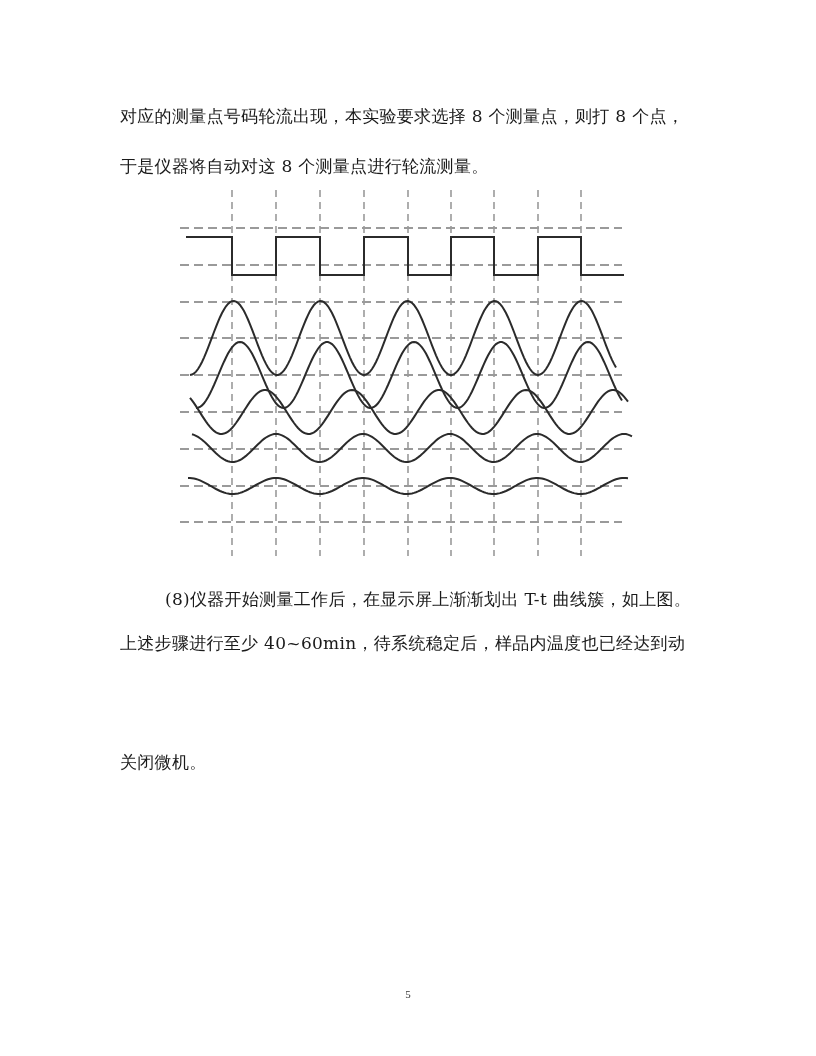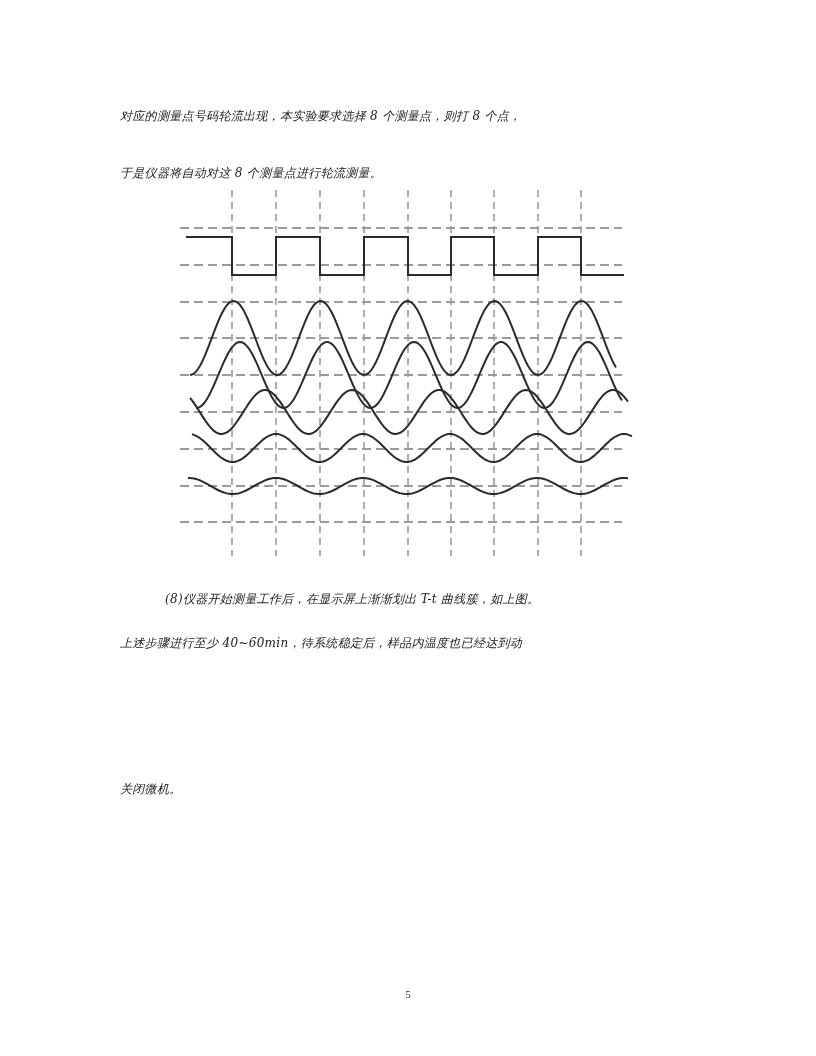--- a/index.html
+++ b/index.html
@@ -1,31 +1,31 @@
 <!DOCTYPE html>
 <html><head>
 <meta charset="utf-8">
 <style>
   html, body { margin: 0; padding: 0; background: #ffffff; }
   body { width: 816px; height: 1056px; position: relative; overflow: hidden;
          font-family: "DejaVu Serif", "Liberation Serif", serif; color: #1a1a1a; }
   .page { position: absolute; left: 0; top: 0; width: 816px; height: 1056px; }
-  .line { position: absolute; left: 120px; font-size: 12px; line-height: 20px; white-space: nowrap; letter-spacing: 0.3px; font-style: italic; }
+  .line { position: absolute; left: 120px; font-size: 17px; line-height: 20px; white-space: nowrap; letter-spacing: 0.3px; }
   .indent { left: 156px; margin-left: 9px; }
   .fig { position: absolute; left: 176px; top: 188px; width: 466px; height: 370px; }
   .page-number { position: absolute; left: 0; width: 816px; top: 988px; text-align: center;
                  font-size: 11px; font-family: "Liberation Serif", serif; color: #333; }
 </style>
 </head>
 <body>
 
 <div class="page">
 
   <div class="line" style="top:106px">对应的测量点号码轮流出现，本实验要求选择 8 个测量点，则打 8 个点，</div>
-  <div class="line" style="top:163px">于是仪器将自动对这 8 个测量点进行轮流测量。</div>
+  <div class="line" style="top:156px">于是仪器将自动对这 8 个测量点进行轮流测量。</div>
 
   <div class="fig">
     <svg id="figsvg" width="466" height="370" viewBox="0 0 466 370">
         <line x1="56" y1="2" x2="56" y2="368" stroke="#9a9a9a" stroke-width="1.6" stroke-dasharray="7 5"></line>
         <line x1="100" y1="2" x2="100" y2="368" stroke="#9a9a9a" stroke-width="1.6" stroke-dasharray="7 5"></line>
         <line x1="144" y1="2" x2="144" y2="368" stroke="#9a9a9a" stroke-width="1.6" stroke-dasharray="7 5"></line>
         <line x1="188" y1="2" x2="188" y2="368" stroke="#9a9a9a" stroke-width="1.6" stroke-dasharray="7 5"></line>
         <line x1="232" y1="2" x2="232" y2="368" stroke="#9a9a9a" stroke-width="1.6" stroke-dasharray="7 5"></line>
         <line x1="275" y1="2" x2="275" y2="368" stroke="#9a9a9a" stroke-width="1.6" stroke-dasharray="7 5"></line>
         <line x1="318" y1="2" x2="318" y2="368" stroke="#9a9a9a" stroke-width="1.6" stroke-dasharray="7 5"></line>
@@ -45,16 +45,16 @@
         <path d="M20,220.0 L22,219.8 L24,219.0 L26,217.4 L28,215.3 L30,212.5 L32,209.3 L34,205.5 L36,201.4 L38,197.0 L40,192.3 L42,187.6 L44,182.8 L46,178.2 L48,173.7 L50,169.5 L52,165.6 L54,162.2 L56,159.4 L58,157.1 L60,155.4 L62,154.3 L64,154.0 L66,154.3 L68,155.4 L70,157.1 L72,159.4 L74,162.2 L76,165.6 L78,169.5 L80,173.7 L82,178.2 L84,182.8 L86,187.6 L88,192.3 L90,197.0 L92,201.4 L94,205.5 L96,209.3 L98,212.5 L100,215.3 L102,217.4 L104,219.0 L106,219.8 L108,220.0 L110,219.5 L112,218.3 L114,216.4 L116,214.0 L118,211.0 L120,207.4 L122,203.5 L124,199.2 L126,194.7 L128,190.0 L130,185.2 L132,180.5 L134,175.9 L136,171.5 L138,167.5 L140,163.9 L142,160.7 L144,158.1 L146,156.1 L148,154.8 L150,154.1 L152,154.1 L154,154.8 L156,156.1 L158,158.1 L160,160.7 L162,163.9 L164,167.5 L166,171.5 L168,175.9 L170,180.5 L172,185.2 L174,190.0 L176,194.7 L178,199.2 L180,203.5 L182,207.4 L184,211.0 L186,214.0 L188,216.4 L190,218.3 L192,219.5 L194,220.0 L196,219.8 L198,219.0 L200,217.4 L202,215.3 L204,212.5 L206,209.3 L208,205.5 L210,201.4 L212,197.0 L214,192.3 L216,187.6 L218,182.8 L220,178.2 L222,173.7 L224,169.5 L226,165.6 L228,162.2 L230,159.4 L232,157.1 L234,155.4 L236,154.3 L238,154.0 L240,154.3 L242,155.4 L244,157.1 L246,159.4 L248,162.2 L250,165.6 L252,169.5 L254,173.7 L256,178.2 L258,182.8 L260,187.6 L262,192.3 L264,197.0 L266,201.4 L268,205.5 L270,209.3 L272,212.5 L274,215.3 L276,217.4 L278,219.0 L280,219.8 L282,220.0 L284,219.5 L286,218.3 L288,216.4 L290,214.0 L292,211.0 L294,207.4 L296,203.5 L298,199.2 L300,194.7 L302,190.0 L304,185.2 L306,180.5 L308,175.9 L310,171.5 L312,167.5 L314,163.9 L316,160.7 L318,158.1 L320,156.1 L322,154.8 L324,154.1 L326,154.1 L328,154.8 L330,156.1 L332,158.1 L334,160.7 L336,163.9 L338,167.5 L340,171.5 L342,175.9 L344,180.5 L346,185.2 L348,190.0 L350,194.7 L352,199.2 L354,203.5 L356,207.4 L358,211.0 L360,214.0 L362,216.4 L364,218.3 L366,219.5 L368,220.0 L370,219.8 L372,219.0 L374,217.4 L376,215.3 L378,212.5 L380,209.3 L382,205.5 L384,201.4 L386,197.0 L388,192.3 L390,187.6 L392,182.8 L394,178.2 L396,173.7 L398,169.5 L400,165.6 L402,162.2 L404,159.4 L406,157.1 L408,155.4 L410,154.3 L412,154.0 L414,154.3 L416,155.4 L418,157.1 L420,159.4 L422,162.2 L424,165.6 L426,169.5 L428,173.7 L430,178.2 L432,182.8 L434,187.6 L436,192.3 L438,197.0 L440,201.4 L442,205.5 L444,209.3 L446,212.5" fill="none" stroke="#2b2b2b" stroke-width="2"></path>
         <path d="M14,209.8 L16,212.3 L18,215.1 L20,218.1 L22,221.2 L24,224.4 L26,227.6 L28,230.6 L30,233.6 L32,236.3 L34,238.8 L36,241.0 L38,242.9 L40,244.3 L42,245.3 L44,245.9 L46,246.0 L48,245.6 L50,244.8 L52,243.6 L54,242.0 L56,240.0 L58,237.6 L60,235.0 L62,232.1 L64,229.1 L66,226.0 L68,222.8 L70,219.7 L72,216.6 L74,213.7 L76,211.0 L78,208.6 L80,206.5 L82,204.8 L84,203.4 L86,202.5 L88,202.1 L90,202.1 L92,202.5 L94,203.4 L96,204.8 L98,206.5 L100,208.6 L102,211.0 L104,213.7 L106,216.6 L108,219.7 L110,222.8 L112,226.0 L114,229.1 L116,232.1 L118,235.0 L120,237.6 L122,240.0 L124,242.0 L126,243.6 L128,244.8 L130,245.6 L132,246.0 L134,245.9 L136,245.3 L138,244.3 L140,242.9 L142,241.0 L144,238.8 L146,236.3 L148,233.6 L150,230.6 L152,227.6 L154,224.4 L156,221.2 L158,218.1 L160,215.1 L162,212.3 L164,209.8 L166,207.5 L168,205.6 L170,204.0 L172,202.9 L174,202.2 L176,202.0 L178,202.2 L180,202.9 L182,204.0 L184,205.6 L186,207.5 L188,209.8 L190,212.3 L192,215.1 L194,218.1 L196,221.2 L198,224.4 L200,227.6 L202,230.6 L204,233.6 L206,236.3 L208,238.8 L210,241.0 L212,242.9 L214,244.3 L216,245.3 L218,245.9 L220,246.0 L222,245.6 L224,244.8 L226,243.6 L228,242.0 L230,240.0 L232,237.6 L234,235.0 L236,232.1 L238,229.1 L240,226.0 L242,222.8 L244,219.7 L246,216.6 L248,213.7 L250,211.0 L252,208.6 L254,206.5 L256,204.8 L258,203.4 L260,202.5 L262,202.1 L264,202.1 L266,202.5 L268,203.4 L270,204.8 L272,206.5 L274,208.6 L276,211.0 L278,213.7 L280,216.6 L282,219.7 L284,222.8 L286,226.0 L288,229.1 L290,232.1 L292,235.0 L294,237.6 L296,240.0 L298,242.0 L300,243.6 L302,244.8 L304,245.6 L306,246.0 L308,245.9 L310,245.3 L312,244.3 L314,242.9 L316,241.0 L318,238.8 L320,236.3 L322,233.6 L324,230.6 L326,227.6 L328,224.4 L330,221.2 L332,218.1 L334,215.1 L336,212.3 L338,209.8 L340,207.5 L342,205.6 L344,204.0 L346,202.9 L348,202.2 L350,202.0 L352,202.2 L354,202.9 L356,204.0 L358,205.6 L360,207.5 L362,209.8 L364,212.3 L366,215.1 L368,218.1 L370,221.2 L372,224.4 L374,227.6 L376,230.6 L378,233.6 L380,236.3 L382,238.8 L384,241.0 L386,242.9 L388,244.3 L390,245.3 L392,245.9 L394,246.0 L396,245.6 L398,244.8 L400,243.6 L402,242.0 L404,240.0 L406,237.6 L408,235.0 L410,232.1 L412,229.1 L414,226.0 L416,222.8 L418,219.7 L420,216.6 L422,213.7 L424,211.0 L426,208.6 L428,206.5 L430,204.8 L432,203.4 L434,202.5 L436,202.1 L438,202.1 L440,202.5 L442,203.4 L444,204.8 L446,206.5 L448,208.6 L450,211.0 L452,213.7" fill="none" stroke="#2b2b2b" stroke-width="2"></path>
         <path d="M16,246.3 L18,246.9 L20,247.8 L22,248.9 L24,250.2 L26,251.7 L28,253.4 L30,255.3 L32,257.2 L34,259.2 L36,261.3 L38,263.3 L40,265.2 L42,267.0 L44,268.7 L46,270.2 L48,271.4 L50,272.5 L52,273.3 L54,273.8 L56,274.0 L58,273.9 L60,273.6 L62,272.9 L64,272.0 L66,270.8 L68,269.4 L70,267.9 L72,266.1 L74,264.2 L76,262.3 L78,260.3 L80,258.2 L82,256.3 L84,254.4 L86,252.6 L88,250.9 L90,249.5 L92,248.3 L94,247.3 L96,246.6 L98,246.1 L100,246.0 L102,246.1 L104,246.6 L106,247.3 L108,248.3 L110,249.5 L112,250.9 L114,252.6 L116,254.4 L118,256.3 L120,258.2 L122,260.3 L124,262.3 L126,264.2 L128,266.1 L130,267.9 L132,269.4 L134,270.8 L136,272.0 L138,272.9 L140,273.6 L142,273.9 L144,274.0 L146,273.8 L148,273.3 L150,272.5 L152,271.4 L154,270.2 L156,268.7 L158,267.0 L160,265.2 L162,263.3 L164,261.3 L166,259.2 L168,257.2 L170,255.3 L172,253.4 L174,251.7 L176,250.2 L178,248.9 L180,247.8 L182,246.9 L184,246.3 L186,246.0 L188,246.0 L190,246.3 L192,246.9 L194,247.8 L196,248.9 L198,250.2 L200,251.7 L202,253.4 L204,255.3 L206,257.2 L208,259.2 L210,261.3 L212,263.3 L214,265.2 L216,267.0 L218,268.7 L220,270.2 L222,271.4 L224,272.5 L226,273.3 L228,273.8 L230,274.0 L232,273.9 L234,273.6 L236,272.9 L238,272.0 L240,270.8 L242,269.4 L244,267.9 L246,266.1 L248,264.2 L250,262.3 L252,260.3 L254,258.2 L256,256.3 L258,254.4 L260,252.6 L262,250.9 L264,249.5 L266,248.3 L268,247.3 L270,246.6 L272,246.1 L274,246.0 L276,246.1 L278,246.6 L280,247.3 L282,248.3 L284,249.5 L286,250.9 L288,252.6 L290,254.4 L292,256.3 L294,258.2 L296,260.3 L298,262.3 L300,264.2 L302,266.1 L304,267.9 L306,269.4 L308,270.8 L310,272.0 L312,272.9 L314,273.6 L316,273.9 L318,274.0 L320,273.8 L322,273.3 L324,272.5 L326,271.4 L328,270.2 L330,268.7 L332,267.0 L334,265.2 L336,263.3 L338,261.3 L340,259.2 L342,257.2 L344,255.3 L346,253.4 L348,251.7 L350,250.2 L352,248.9 L354,247.8 L356,246.9 L358,246.3 L360,246.0 L362,246.0 L364,246.3 L366,246.9 L368,247.8 L370,248.9 L372,250.2 L374,251.7 L376,253.4 L378,255.3 L380,257.2 L382,259.2 L384,261.3 L386,263.3 L388,265.2 L390,267.0 L392,268.7 L394,270.2 L396,271.4 L398,272.5 L400,273.3 L402,273.8 L404,274.0 L406,273.9 L408,273.6 L410,272.9 L412,272.0 L414,270.8 L416,269.4 L418,267.9 L420,266.1 L422,264.2 L424,262.3 L426,260.3 L428,258.2 L430,256.3 L432,254.4 L434,252.6 L436,250.9 L438,249.5 L440,248.3 L442,247.3 L444,246.6 L446,246.1 L448,246.0 L450,246.1 L452,246.6 L454,247.3 L456,248.3" fill="none" stroke="#2b2b2b" stroke-width="2"></path>
         <path d="M12,290.0 L14,290.0 L16,290.2 L18,290.5 L20,291.0 L22,291.6 L24,292.4 L26,293.3 L28,294.3 L30,295.3 L32,296.4 L34,297.6 L36,298.7 L38,299.9 L40,301.0 L42,302.0 L44,303.0 L46,303.8 L48,304.5 L50,305.1 L52,305.6 L54,305.9 L56,306.0 L58,306.0 L60,305.7 L62,305.4 L64,304.9 L66,304.2 L68,303.4 L70,302.5 L72,301.5 L74,300.4 L76,299.3 L78,298.1 L80,297.0 L82,295.9 L84,294.8 L86,293.8 L88,292.8 L90,292.0 L92,291.3 L94,290.7 L96,290.3 L98,290.1 L100,290.0 L102,290.1 L104,290.3 L106,290.7 L108,291.3 L110,292.0 L112,292.8 L114,293.8 L116,294.8 L118,295.9 L120,297.0 L122,298.1 L124,299.3 L126,300.4 L128,301.5 L130,302.5 L132,303.4 L134,304.2 L136,304.9 L138,305.4 L140,305.7 L142,306.0 L144,306.0 L146,305.9 L148,305.6 L150,305.1 L152,304.5 L154,303.8 L156,303.0 L158,302.0 L160,301.0 L162,299.9 L164,298.7 L166,297.6 L168,296.4 L170,295.3 L172,294.3 L174,293.3 L176,292.4 L178,291.6 L180,291.0 L182,290.5 L184,290.2 L186,290.0 L188,290.0 L190,290.2 L192,290.5 L194,291.0 L196,291.6 L198,292.4 L200,293.3 L202,294.3 L204,295.3 L206,296.4 L208,297.6 L210,298.7 L212,299.9 L214,301.0 L216,302.0 L218,303.0 L220,303.8 L222,304.5 L224,305.1 L226,305.6 L228,305.9 L230,306.0 L232,306.0 L234,305.7 L236,305.4 L238,304.9 L240,304.2 L242,303.4 L244,302.5 L246,301.5 L248,300.4 L250,299.3 L252,298.1 L254,297.0 L256,295.9 L258,294.8 L260,293.8 L262,292.8 L264,292.0 L266,291.3 L268,290.7 L270,290.3 L272,290.1 L274,290.0 L276,290.1 L278,290.3 L280,290.7 L282,291.3 L284,292.0 L286,292.8 L288,293.8 L290,294.8 L292,295.9 L294,297.0 L296,298.1 L298,299.3 L300,300.4 L302,301.5 L304,302.5 L306,303.4 L308,304.2 L310,304.9 L312,305.4 L314,305.7 L316,306.0 L318,306.0 L320,305.9 L322,305.6 L324,305.1 L326,304.5 L328,303.8 L330,303.0 L332,302.0 L334,301.0 L336,299.9 L338,298.7 L340,297.6 L342,296.4 L344,295.3 L346,294.3 L348,293.3 L350,292.4 L352,291.6 L354,291.0 L356,290.5 L358,290.2 L360,290.0 L362,290.0 L364,290.2 L366,290.5 L368,291.0 L370,291.6 L372,292.4 L374,293.3 L376,294.3 L378,295.3 L380,296.4 L382,297.6 L384,298.7 L386,299.9 L388,301.0 L390,302.0 L392,303.0 L394,303.8 L396,304.5 L398,305.1 L400,305.6 L402,305.9 L404,306.0 L406,306.0 L408,305.7 L410,305.4 L412,304.9 L414,304.2 L416,303.4 L418,302.5 L420,301.5 L422,300.4 L424,299.3 L426,298.1 L428,297.0 L430,295.9 L432,294.8 L434,293.8 L436,292.8 L438,292.0 L440,291.3 L442,290.7 L444,290.3 L446,290.1 L448,290.0 L450,290.1 L452,290.3" fill="none" stroke="#2b2b2b" stroke-width="2"></path>
       </svg>
   </div>
 
   <div class="line indent" style="top:589px">(8)仪器开始测量工作后，在显示屏上渐渐划出 T-t 曲线簇，如上图。</div>
   <div class="line" style="top:633px">上述步骤进行至少 40~60min，待系统稳定后，样品内温度也已经达到动</div>
 
-  <div class="line" style="top:779px">关闭微机。</div>
+  <div class="line" style="top:752px">关闭微机。</div>
 
   <div class="page-number">5</div>
 </div>
 
 </body></html>

